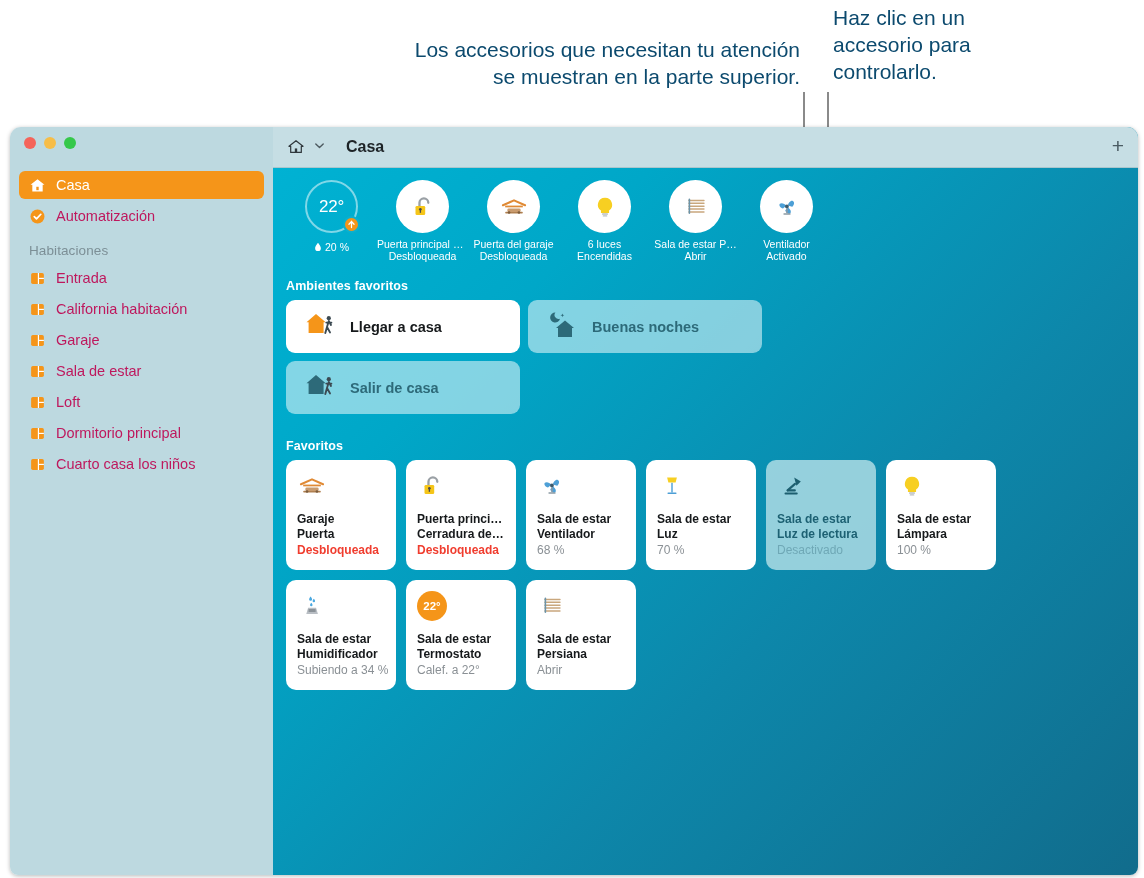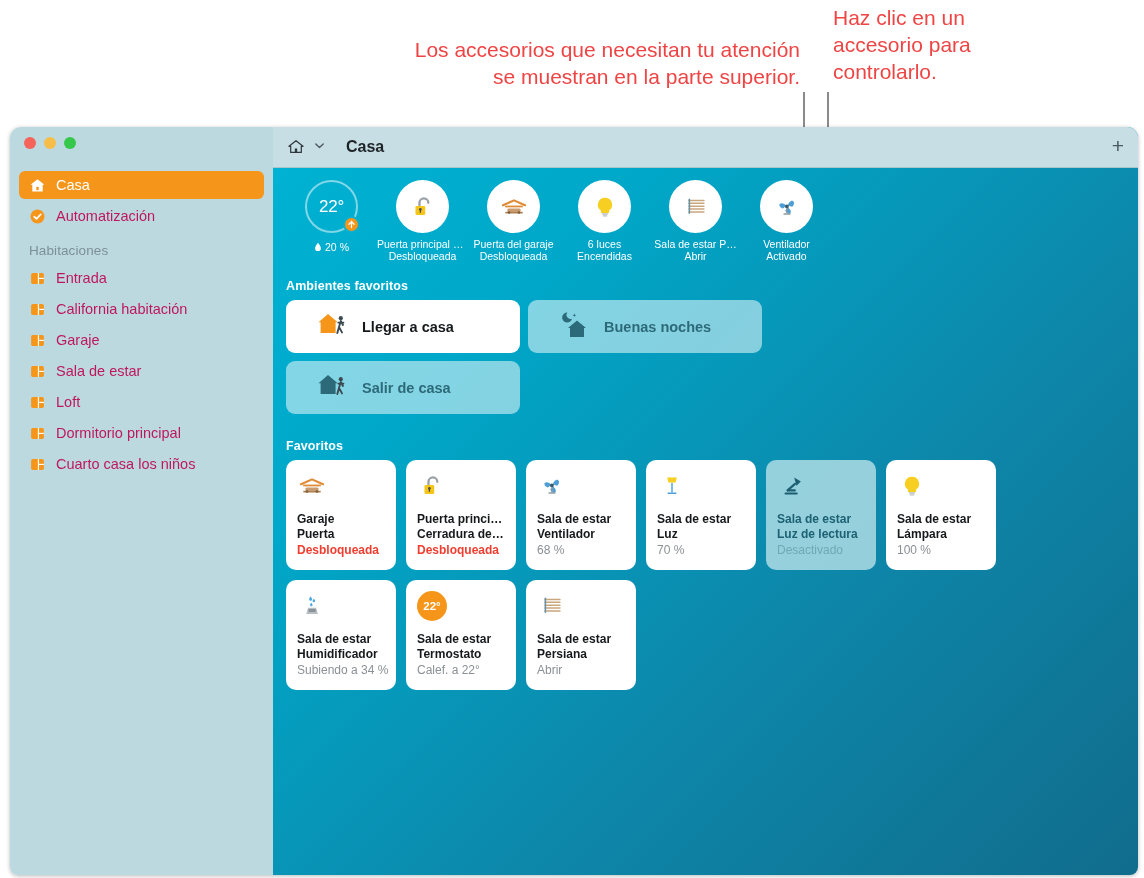--- a/index.html
+++ b/index.html
@@ -10,21 +10,21 @@
     overflow:hidden;
   }
   #root{ position:relative; width:1144px; height:878px; }
 
   
   .callout{
     position:absolute;
     font-family:"Liberation Sans", sans-serif;
     font-size:21px;
     line-height:27px;
-    color:#ef4444;
+    color:#0c4a6e;
     white-space:pre-line;
   }
   #callout-left{ left:262px; top:36px; width:538px; text-align:right; }
   #callout-right{ left:833px; top:4px; width:230px; text-align:left; }
 
   .leader{ position:absolute; background:#8a8a8a; }
 
   
   #window{
     position:absolute; left:10px; top:127px;
@@ -111,21 +111,21 @@
 
   
   .section-title{
     font-size:12.5px; font-weight:bold; color:#ffffff;
     margin:0 0 7px 13px; letter-spacing:.1px;
   }
   #scenes-wrap{ position:absolute; left:0; top:152px; right:0; }
   .scene-grid{ display:flex; flex-wrap:wrap; gap:8px; padding-left:13px; width:500px; }
   .scene{
     width:234px; height:53px; border-radius:9px;
-    display:flex; align-items:center; gap:11px; padding-left:31px;
+    display:flex; align-items:center; gap:11px; padding-left:19px;
     font-size:14.5px; font-weight:bold; cursor:default;
   }
   .scene.on{ background:#ffffff; color:#16191b; }
   .scene.off{ background:rgba(212,240,246,.62); color:#2d6a79; }
 
   
   #fav-wrap{ position:absolute; left:0; top:312px; right:0; }
   .fav-grid{ display:flex; flex-wrap:wrap; gap:10px; padding-left:13px; width:810px; }
   .tile{
     width:110px; height:110px; border-radius:10px;

